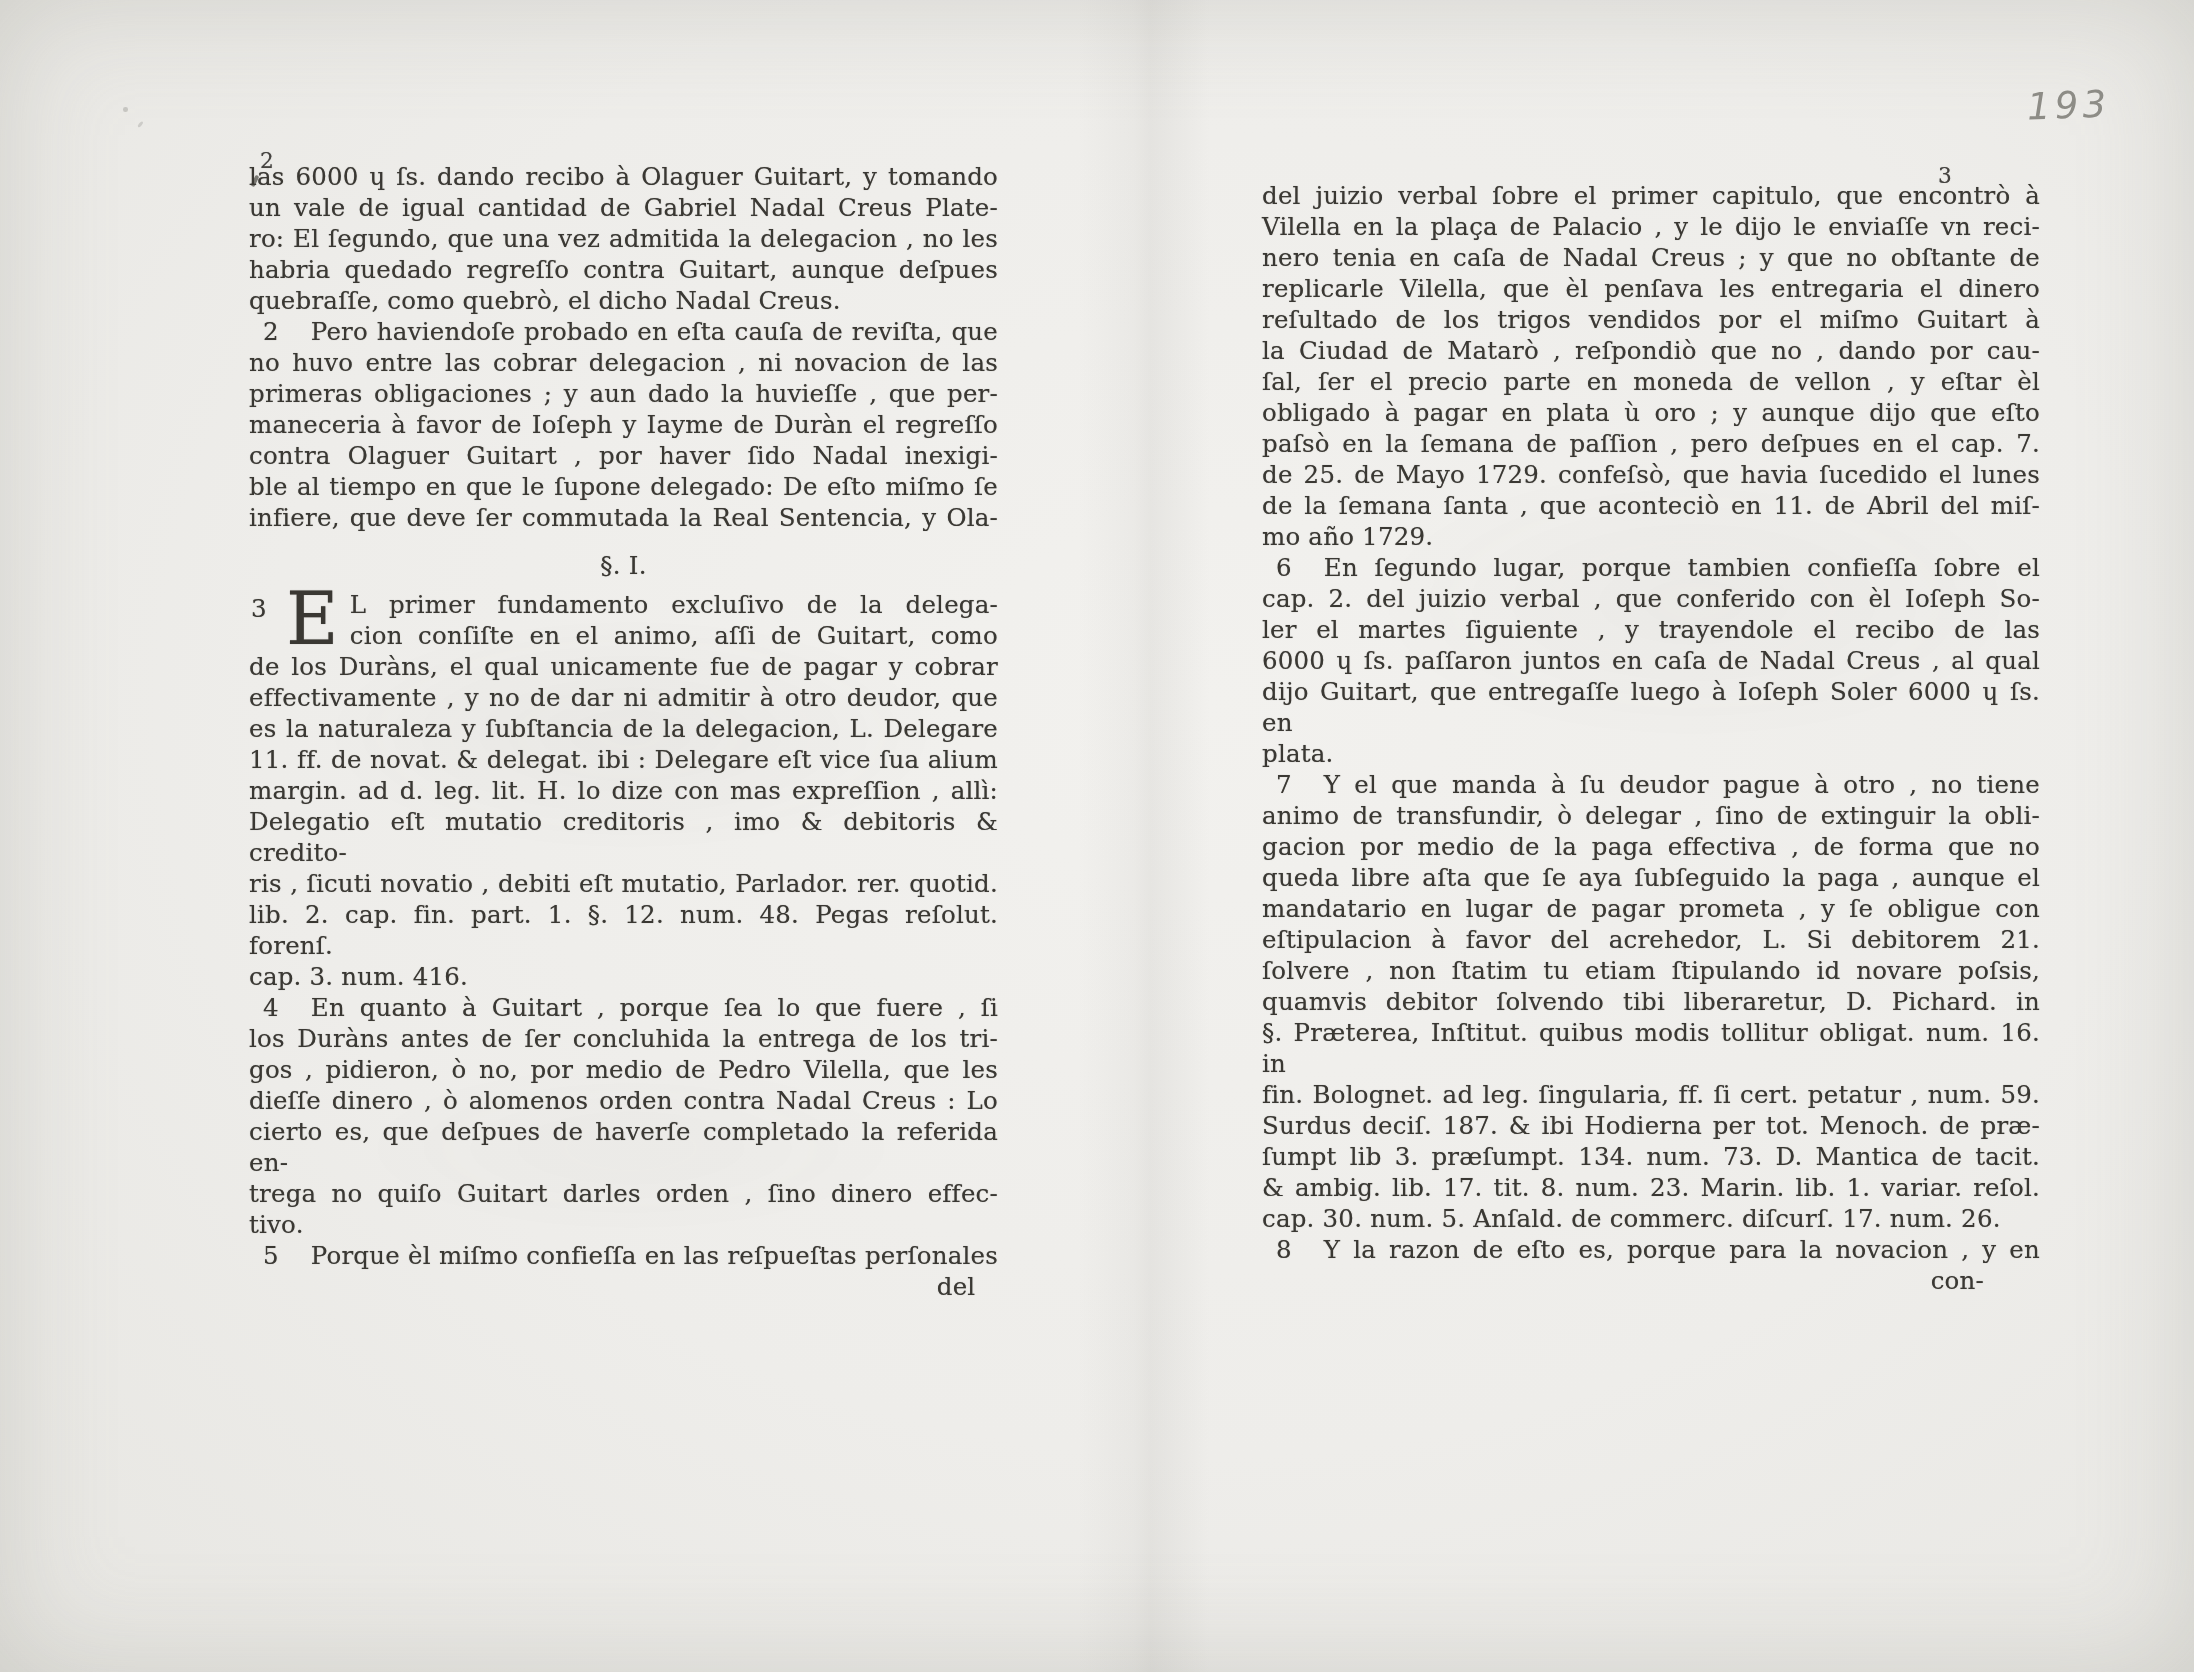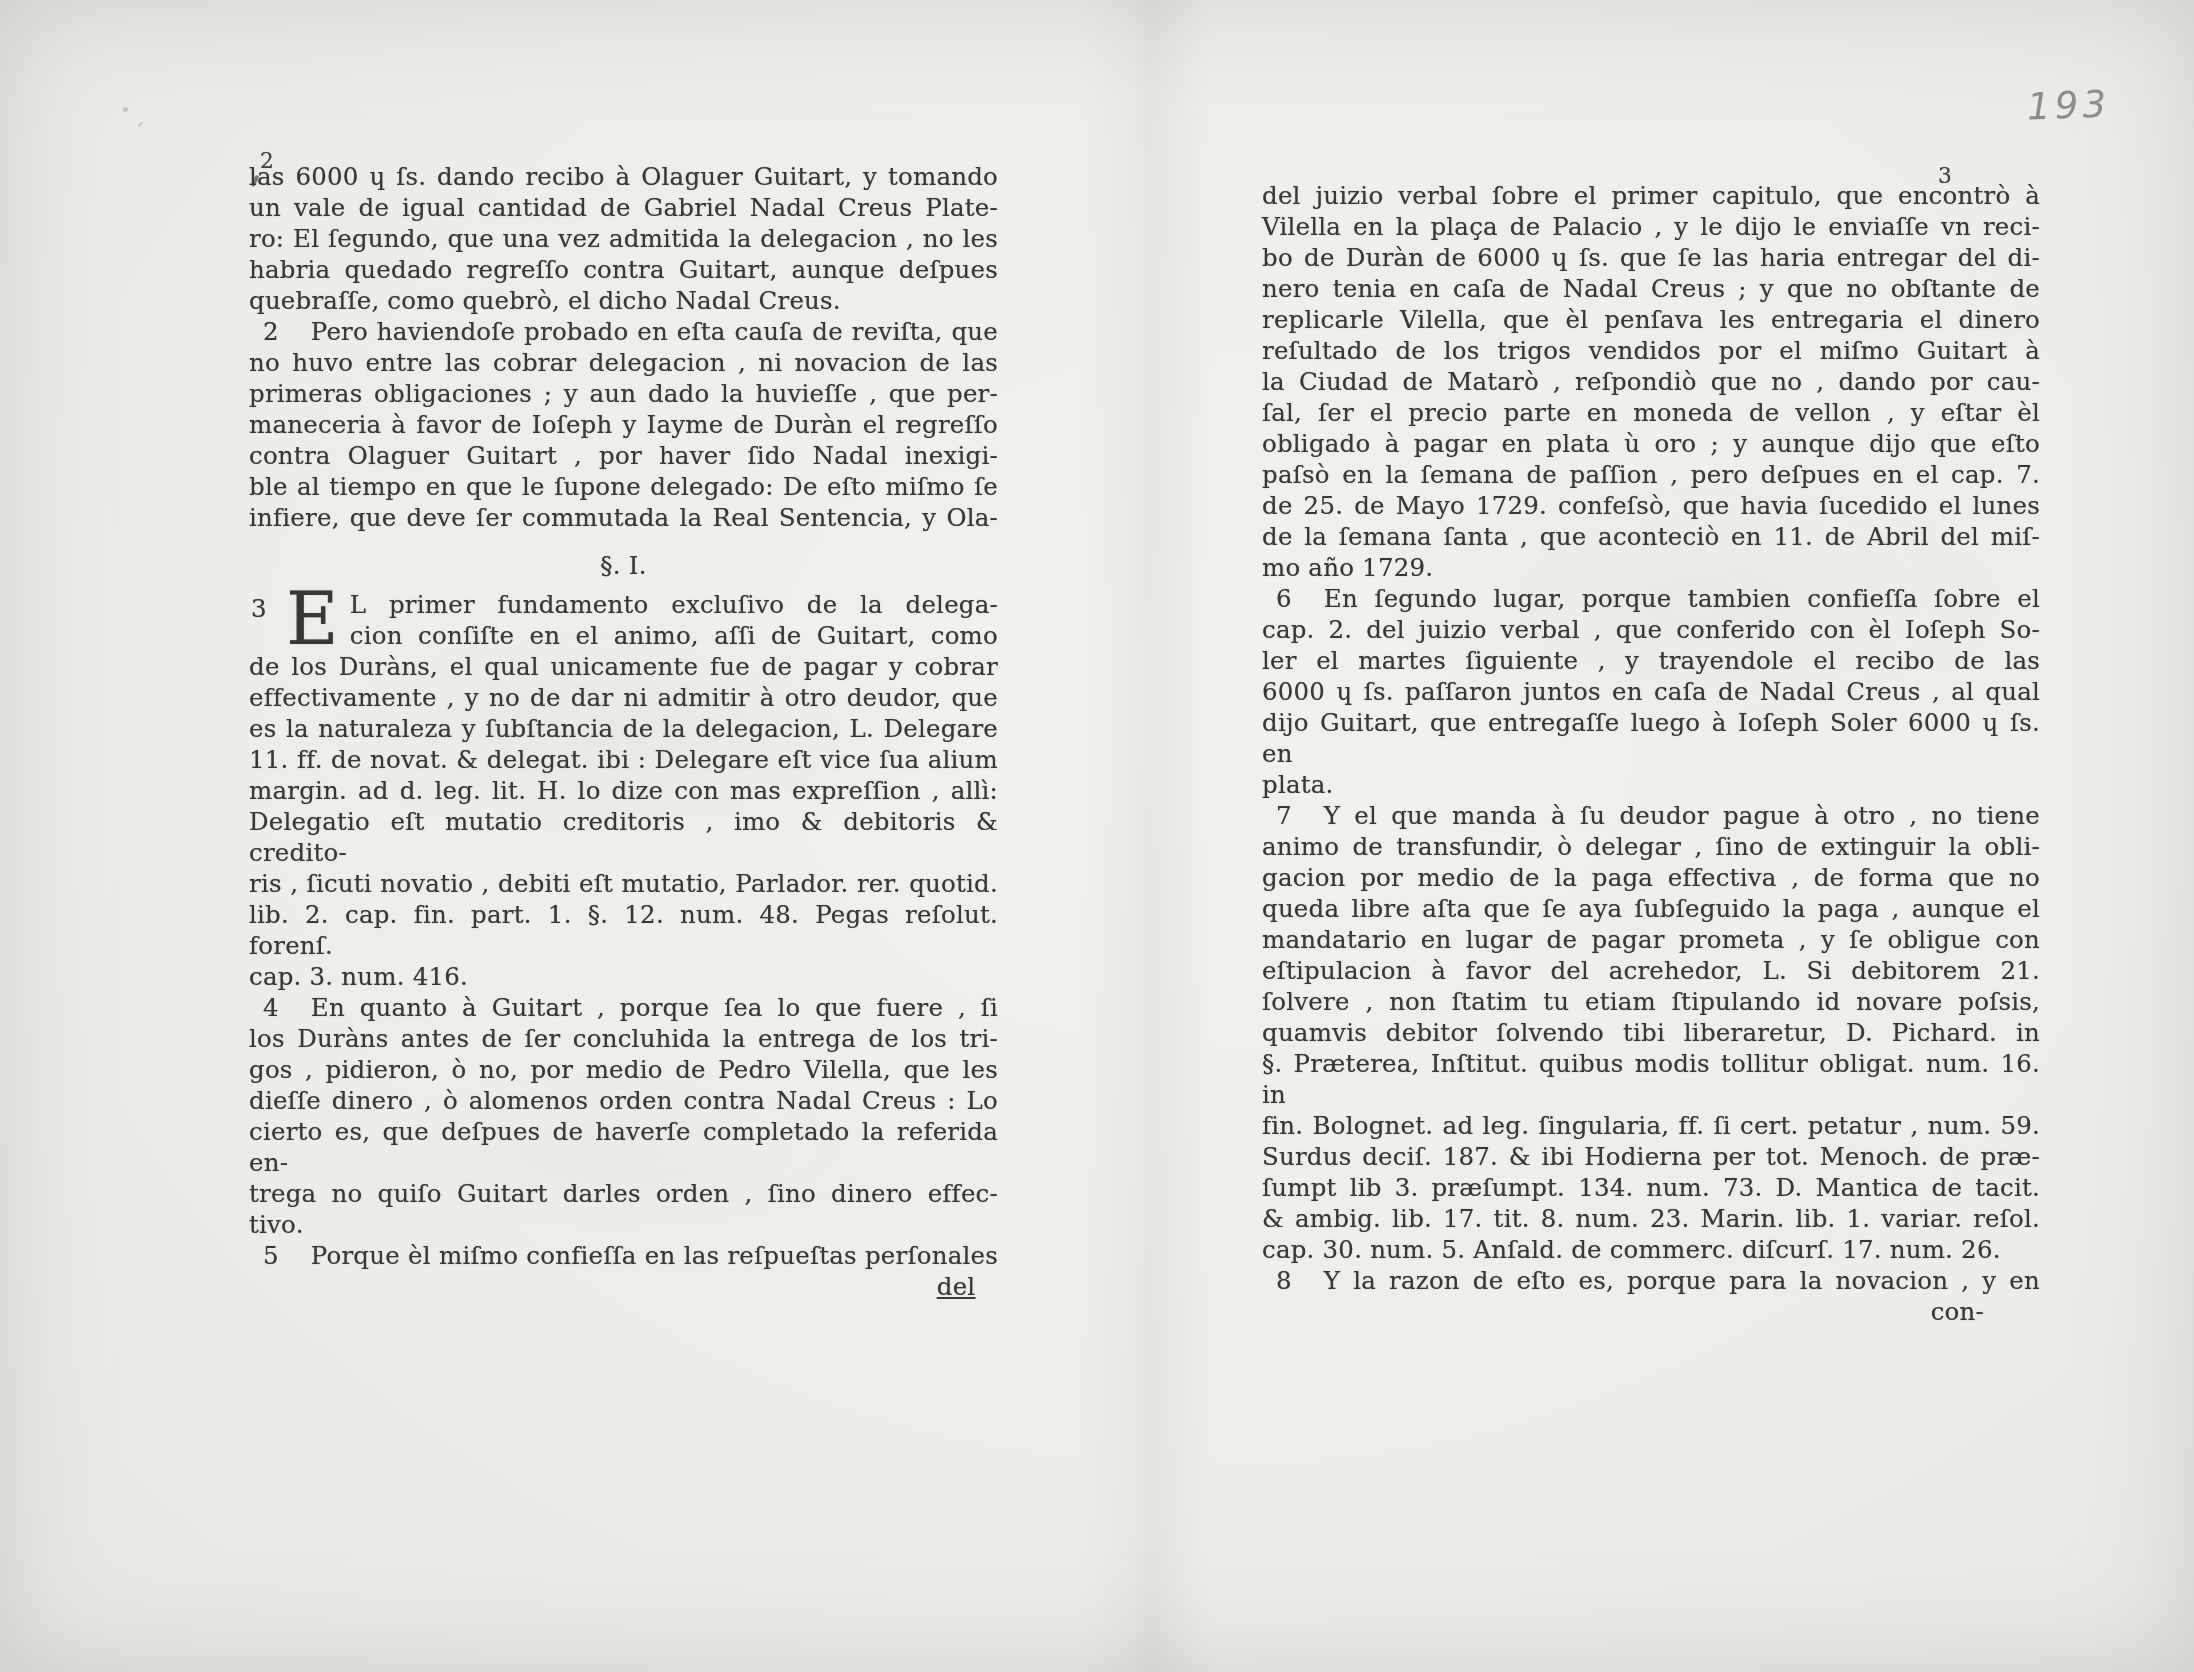--- a/index.html
+++ b/index.html
@@ -26,21 +26,21 @@
 
   .line{
     font-size:24.5px;line-height:31px;letter-spacing:0.2px;
     text-align:justify;text-align-last:justify;
     text-shadow:0 0 0.8px rgba(46,44,40,.5);
   }
   .line.end{text-align-last:left;}
   .line.center{text-align:center;text-align-last:center;}
   .line.gap{margin-top:17px;margin-bottom:7.5px;}
   .line.catch{text-align:right;text-align-last:right;}
-  .line.padS{padding-right:22.6px;text-decoration:underline;}
+  .line.padS{padding-right:22.6px;}
   .line.padR{padding-right:56px;}
   .it{}
   .pnum{margin-left:14px;margin-right:32px;}
 
   .dropgroup{position:relative;overflow:hidden;}
   .dropgroup .dnum{position:absolute;left:1.9px;top:5.6px;font-size:24.5px;
     text-shadow:0 0 0.8px rgba(46,44,40,.5);}
   .cap{float:left;font-size:72px;line-height:57px;padding:2.8px 11.3px 0 0;margin-left:37px;
     text-shadow:0 0 0.9px rgba(46,44,40,.45);}
 
@@ -108,21 +108,20 @@
       <div class="line"><span>dieſſe dinero , ò alomenos orden contra Nadal Creus : Lo</span></div>
       <div class="line"><span>cierto es, que deſpues de haverſe completado la referida en-</span></div>
       <div class="line"><span>trega no quiſo Guitart darles orden , ſino dinero effec-</span></div>
       <div class="line end"><span>tivo.</span></div>
       <div class="line"><span class="pnum">5</span><span>Porque èl miſmo confieſſa en las reſpueſtas perſonales</span></div>
       <div class="line catch padS"><span>del</span></div>
     </div>
   <div class="col col-right">
       <div class="line"><span>del juizio verbal ſobre el primer capitulo, que encontrò à</span></div>
       <div class="line"><span>Vilella en la plaça de Palacio , y le dijo le enviaſſe vn reci-</span></div>
-      <div class="line"><span>bo de Duràn de 6000 ɥ ſs. que ſe las haria entregar del di-</span></div>
       <div class="line"><span>nero tenia en caſa de Nadal Creus ; y que no obſtante de</span></div>
       <div class="line"><span>replicarle Vilella, que èl penſava les entregaria el dinero</span></div>
       <div class="line"><span>reſultado de los trigos vendidos por el miſmo Guitart à</span></div>
       <div class="line"><span>la Ciudad de Matarò , reſpondiò que no , dando por cau-</span></div>
       <div class="line"><span>ſal, ſer el precio parte en moneda de vellon , y eſtar èl</span></div>
       <div class="line"><span>obligado à pagar en plata ù oro ; y aunque dijo que eſto</span></div>
       <div class="line"><span>paſsò en la ſemana de paſſion , pero deſpues en el cap. 7.</span></div>
       <div class="line"><span>de 25. de Mayo 1729. confeſsò, que havia ſucedido el lunes</span></div>
       <div class="line"><span>de la ſemana ſanta , que aconteciò en 11. de Abril del miſ-</span></div>
       <div class="line end"><span>mo año 1729.</span></div>

